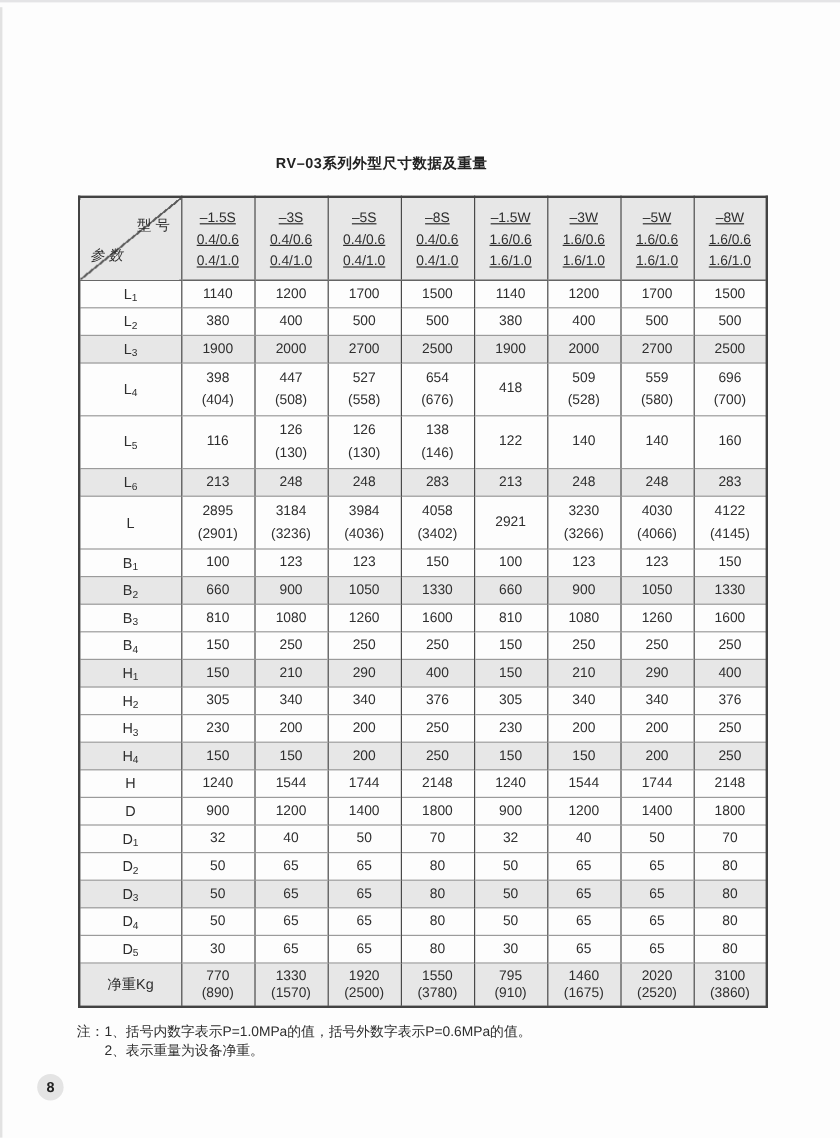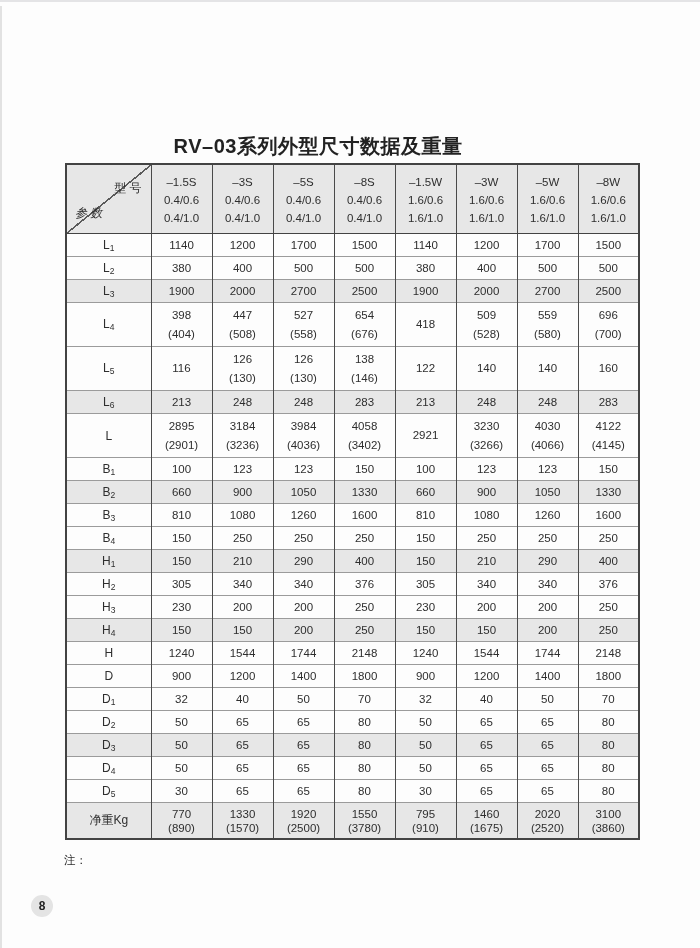--- a/index.html
+++ b/index.html
@@ -7,21 +7,21 @@
     width:700px;height:948px;position:relative;overflow:hidden;
     background:#fdfdfd;
     font-family:"Liberation Sans","DejaVu Sans",sans-serif;
     color:#2e2e2e;
   }
   .page-edge-top{position:absolute;top:0;left:0;width:700px;height:2px;background:#e4e4e6;}
   .page-edge-left{position:absolute;top:6px;left:0;width:2px;height:942px;background:#e2e2e2;}
 
   .doc-title{
     position:absolute;top:120px;left:0;width:636px;
-    text-align:center;font-size:20px;font-weight:bold;color:#222;
+    text-align:center;font-size:12px;font-weight:bold;color:#222;
     letter-spacing:.5px;
   }
 
   table.dims{
     position:absolute;left:65px;top:163px;width:573px;
     border-collapse:collapse;table-layout:fixed;
     border:2px solid #434343;
     font-size:11.5px;color:#2e2e2e;
   }
   table.dims col.c-param{width:85px;}
@@ -30,21 +30,21 @@
     border-left:1px solid #4a4a4a;
     border-top:1px solid #9b9b9b;
     text-align:center;vertical-align:middle;
     padding:0;font-weight:normal;
   }
   thead th{
     background:#e7e7e7;height:68px;
     border-bottom:1px solid #434343;
     margin-top:40px;
   }
-  thead .model-head div{line-height:18px;}
+  thead .model-head div{line-height:18px;text-decoration:underline;}
   thead .model-head .model-name{padding-top:1px;}
 
   th.corner{position:relative;
     background:
       linear-gradient(to bottom right,
         rgba(0,0,0,0) calc(50% - .8px),
         #5a5a5a calc(50% - .8px),
         #5a5a5a calc(50% + .8px),
         rgba(0,0,0,0) calc(50% + .8px)),
       #e7e7e7;
@@ -791,15 +791,19 @@
         <td>
           <span class="v">3100</span>
           <span class="p">(3860)</span>
         </td>
       </tr>
     </tbody>
 </table>
 
 <div class="notes">
   <span class="prefix">注：</span>
+  <span class="lines">
+    <div>1、括号内数字表示P=1.0MPa的值，括号外数字表示P=0.6MPa的值。</div>
+    <div>2、表示重量为设备净重。</div>
+  </span>
 </div>
 
 <div class="page-number">8</div>
 
 </body></html>

